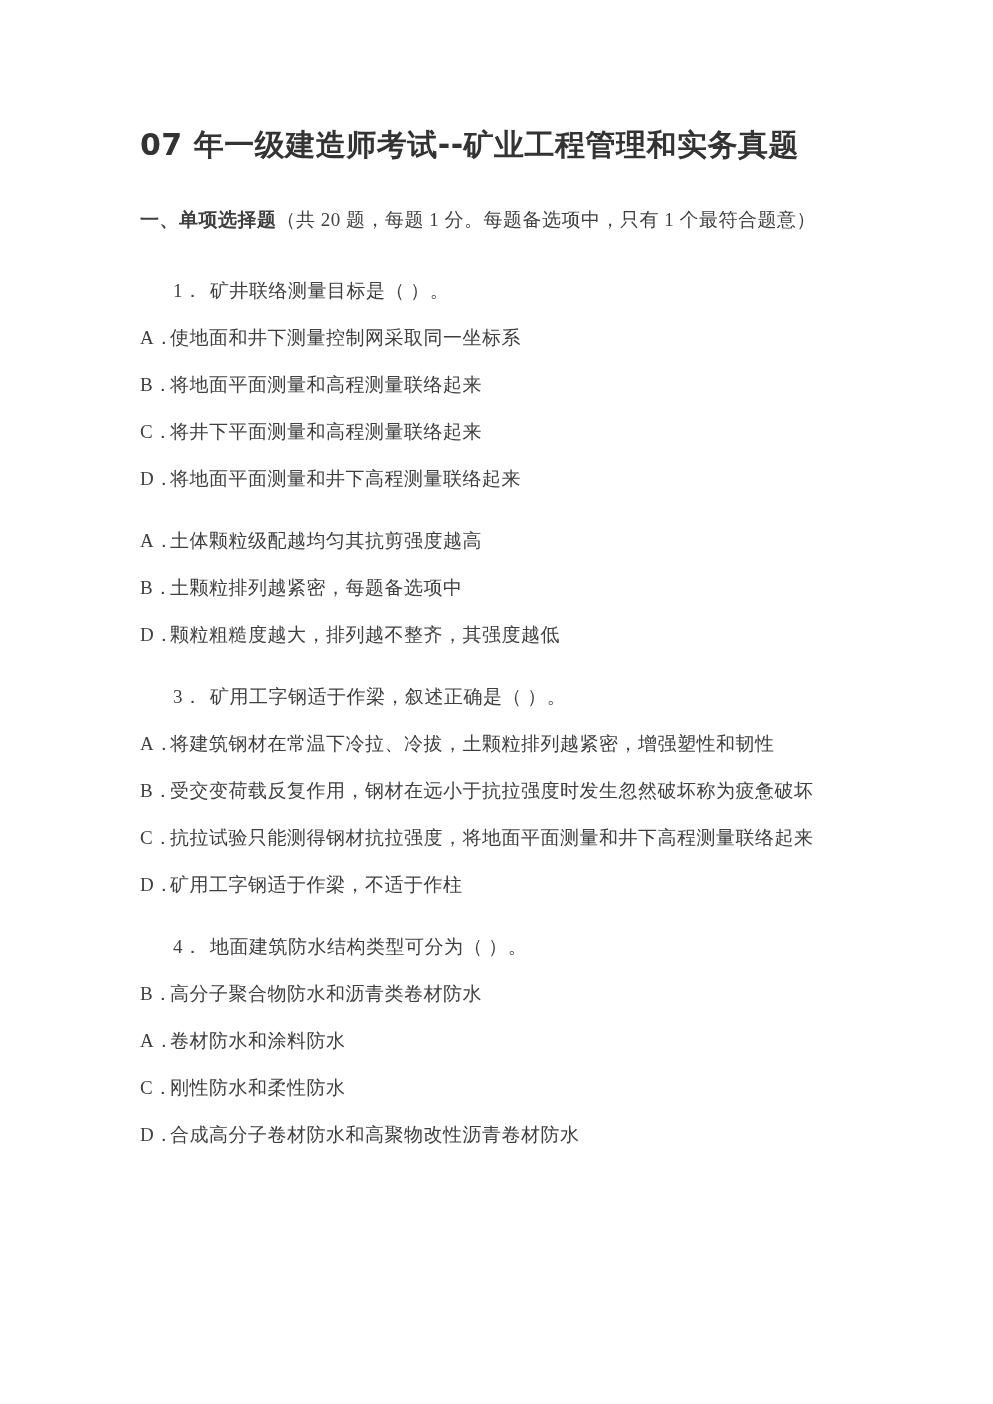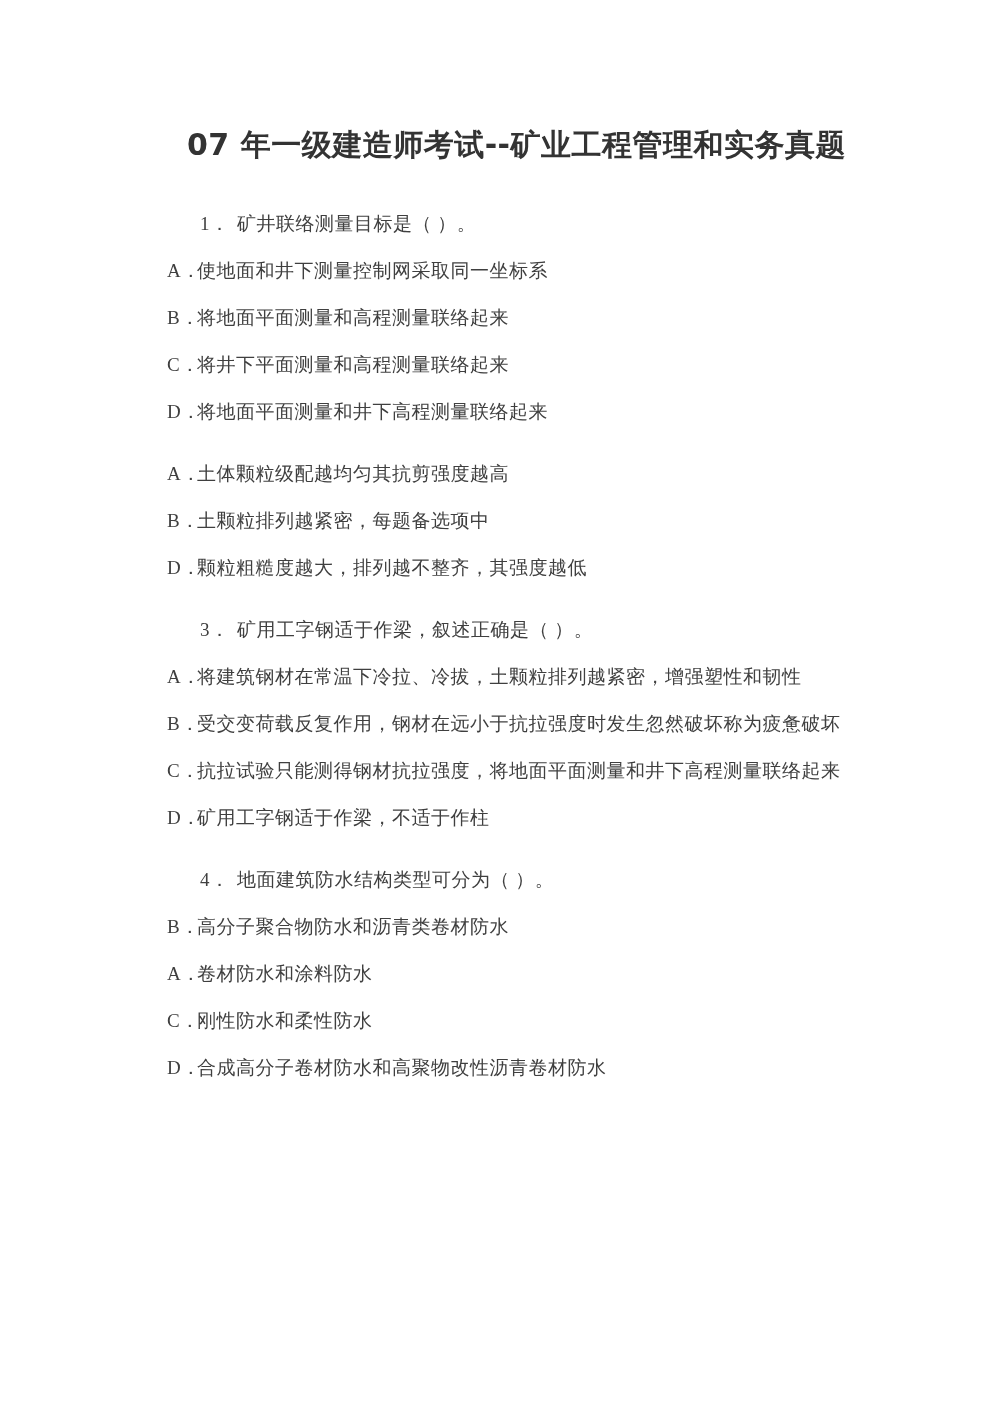--- a/index.html
+++ b/index.html
@@ -16,42 +16,41 @@
   }
   .page {
     box-sizing: border-box;
     width: 993px;
     height: 1404px;
     padding: 124px 100px 0 140px;
     background: #ffffff;
   }
   .doc-title {
     margin: 0;
-    text-align: center;
+    text-align: left;
     font-family: "DejaVu Sans", "Liberation Sans", sans-serif;
     font-weight: bold;
     font-size: 30px;
     line-height: 42px;
     letter-spacing: 0.5px;
     color: #333333;
     white-space: nowrap;
   }
   .section-line {
     margin: 40px 0 0 0;
     font-size: 19px;
     line-height: 27px;
     letter-spacing: 0.5px;
     white-space: nowrap;
   }
   .section-line .bold {
     font-weight: bold;
   }
   .questions {
     margin-top: 34px;
-    margin-left: 27px;
   }
   .question + .question {
     margin-top: 15px;
   }
   .stem, .option {
     margin: 0;
     font-size: 19px;
     line-height: 47px;
     letter-spacing: 0.5px;
     white-space: nowrap;
@@ -67,20 +66,21 @@
     display: inline-block;
     width: 30px;
   }
 </style>
 </head>
 <body>
 
 <div class="page">
   <h1 class="doc-title">07 年一级建造师考试--矿业工程管理和实务真题</h1>
 
+  <p class="section-line"><span class="bold">一、</span><span class="bold">单项选择题</span><span>（共 20 题，每题 1 分。每题备选项中，只有 1 个最符合题意）</span></p>
 
   <div class="questions">
   <div class="question">
     <p class="stem"><span class="qnum">1．</span><span class="qtext">矿井联络测量目标是（ ）。</span></p>
     <div class="options">
   <p class="option"><span class="olabel">A．</span><span class="otext">使地面和井下测量控制网采取同一坐标系</span></p>
 
   <p class="option"><span class="olabel">B．</span><span class="otext">将地面平面测量和高程测量联络起来</span></p>
 
   <p class="option"><span class="olabel">C．</span><span class="otext">将井下平面测量和高程测量联络起来</span></p>

